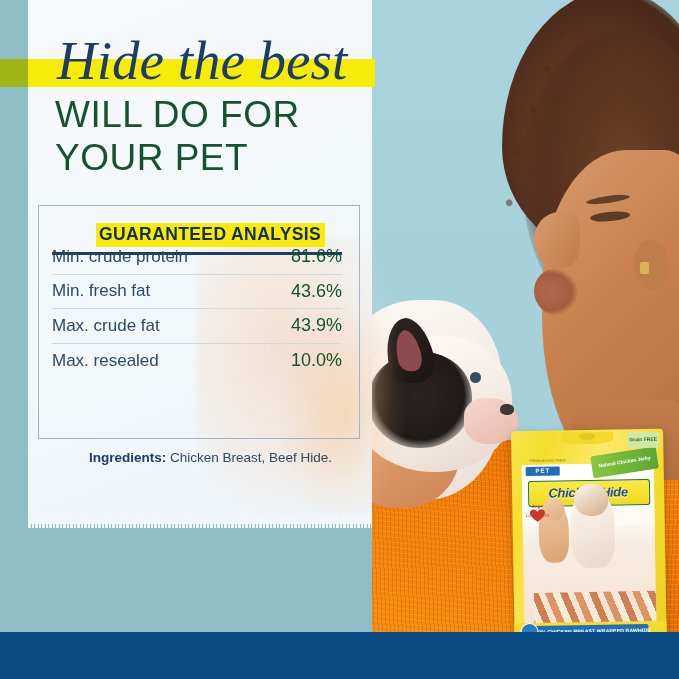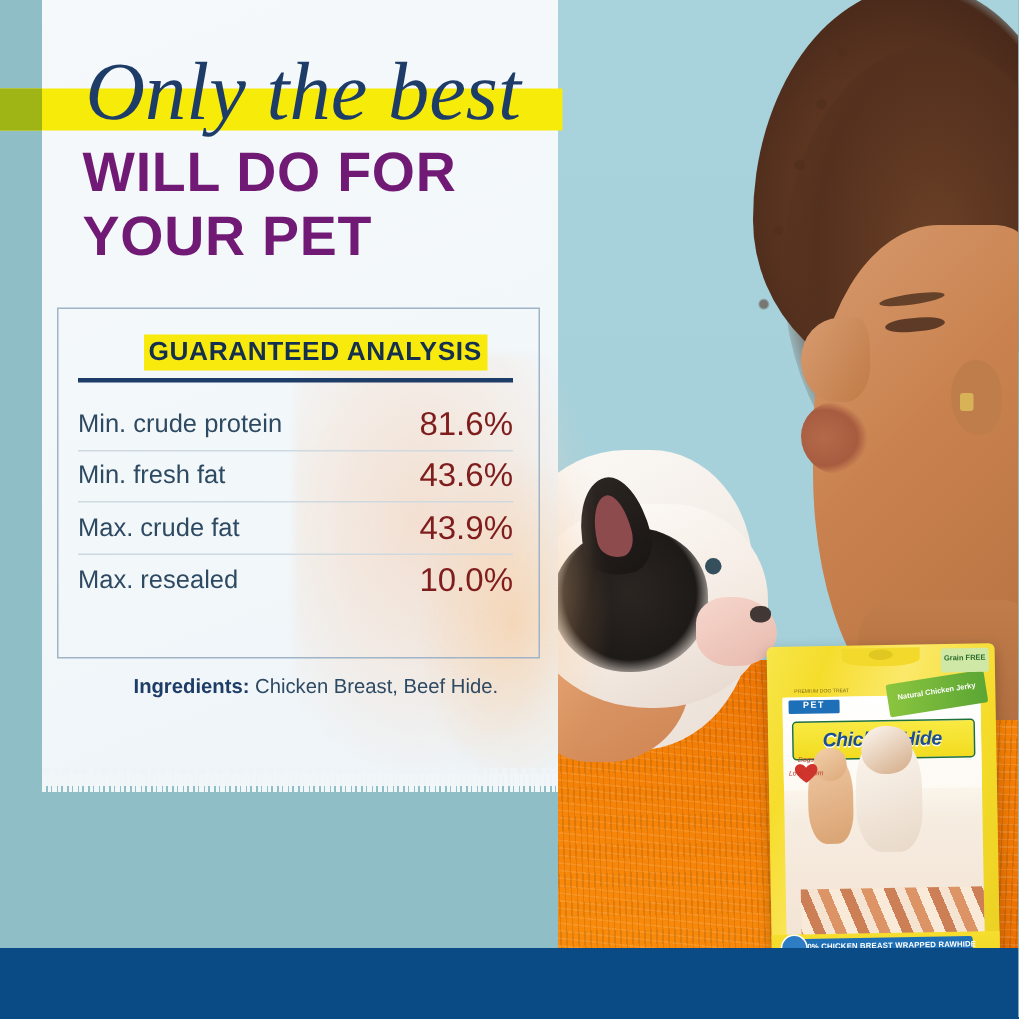--- a/index.html
+++ b/index.html
@@ -176,43 +176,43 @@
     position:absolute;left:0;top:59px;width:28px;height:28px;background:#9fb515;
   }
   .h-script{
     position:absolute;left:57px;top:33px;width:330px;
     font-family:"Liberation Serif", serif;
     font-style:italic;font-size:55px;line-height:1;color:#1d3d68;white-space:nowrap;
   }
   .h-sub{
     position:absolute;left:55px;top:94px;width:320px;
     font-family:"Liberation Sans", sans-serif;
-    font-size:37px;line-height:1.16;letter-spacing:.5px;color:#701a75;font-weight:700;
+    font-size:37px;line-height:1.16;letter-spacing:.5px;color:#14532d;font-weight:400;
   }
 
   
   .ga-box{
     position:absolute;left:38px;top:205px;width:320px;height:232px;
     border:1px solid #9fb4c6;background:transparent;
   }
   .ga-title-wrap{position:absolute;left:52px;top:223px;padding-left:44px;}
   .ga-title{
     display:inline-block;background:#f7ea0c;color:#15304f;
     font-size:17.5px;font-weight:700;letter-spacing:.4px;padding:1px 4px 2px 3px;
   }
   .ga-rule{position:absolute;left:52px;top:252px;width:290px;height:3px;background:#1d3d68;}
 
-  .ga-rows{position:absolute;left:52px;top:266px;width:290px;}
+  .ga-rows{position:absolute;left:52px;top:240px;width:290px;}
   .ga-row{
     position:relative;height:33.6px;display:flex;align-items:center;justify-content:space-between;
     border-bottom:1px solid #cfd9e0;
   }
   .ga-row:last-child{border-bottom:none;}
   .ga-label{font-size:17px;color:#2e4a63;font-weight:400;}
-  .ga-value{font-size:22px;color:#7f1d1d;font-weight:400;}
+  .ga-value{font-size:18px;color:#14532d;font-weight:400;}
 
   .ingredients{
     position:absolute;left:52px;top:450px;width:310px;font-size:13.5px;color:#2e4a63;
   }
   .ingredients b{font-weight:700;color:#1d3d68;padding-left:37px;}
 
   
   .pkg{
     position:absolute;left:513px;top:430px;width:152px;height:228px;
     transform:rotate(-1deg);
@@ -379,21 +379,21 @@
 
   <div class="card">
     <div class="ghost-hand"></div>
     <div class="ghost-hand2"></div>
   </div>
   <div class="card-tear2"></div>
   <div class="card-tear"></div>
 
   <div class="yellow-bar"></div>
   <div class="yellow-bar-dark"></div>
-  <div class="h-script">Only the best</div>
+  <div class="h-script">Hide the best</div>
   <div class="h-sub">
     <div>WILL DO FOR</div>
     <div>YOUR PET</div>
   </div>
 
   <div class="ga-box"></div>
   <div class="ga-title-wrap">
     <span class="ga-title">GUARANTEED ANALYSIS</span>
   </div>
   <div class="ga-rule"></div>

